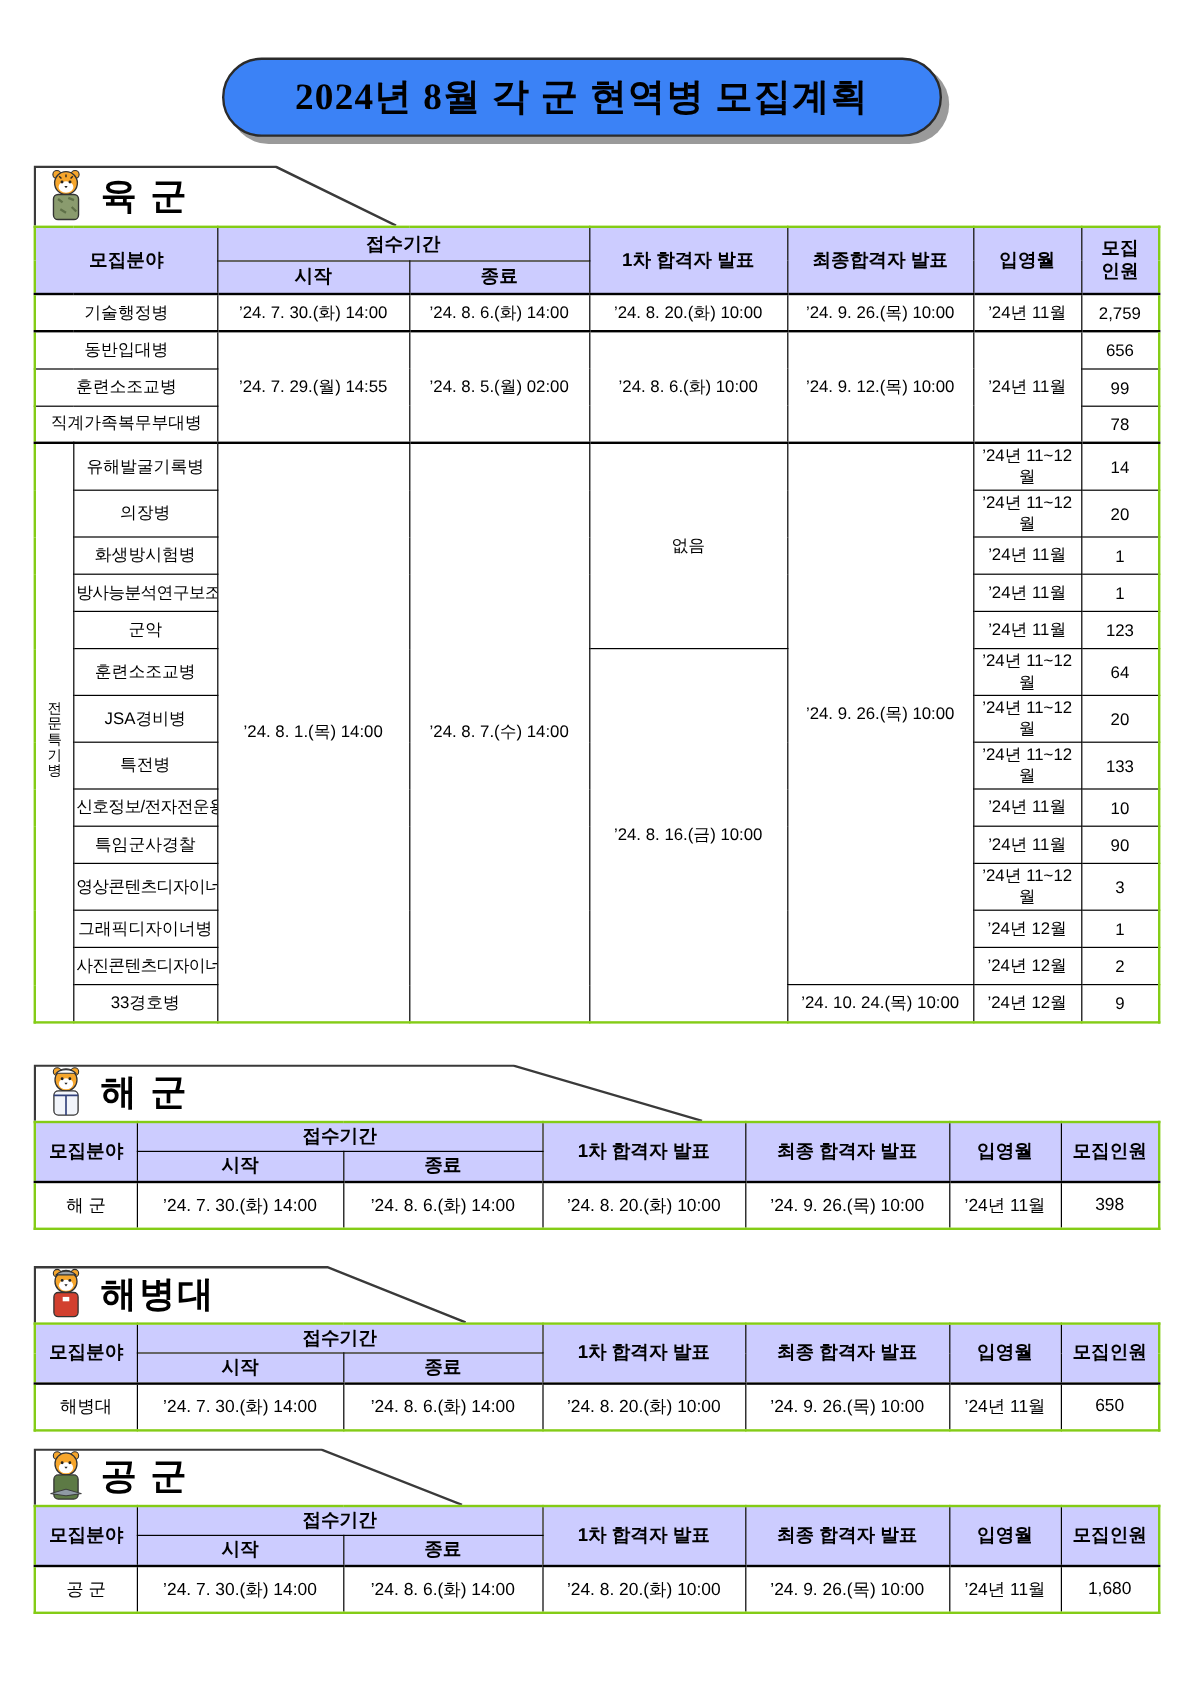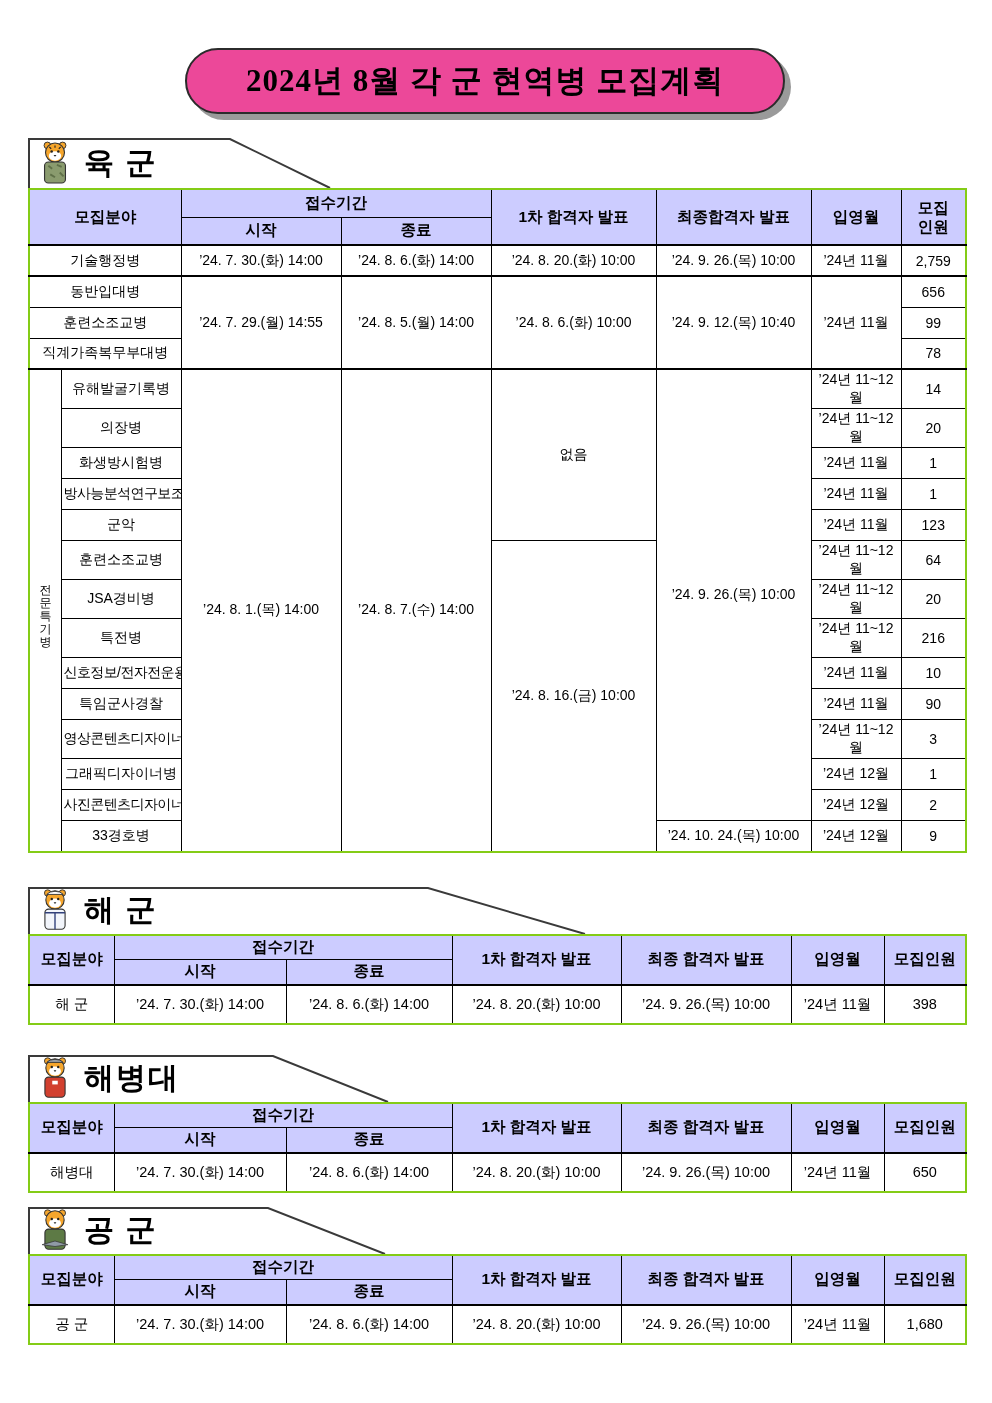--- a/index.html
+++ b/index.html
@@ -2,21 +2,21 @@
 <html><head>
 <meta charset="utf-8">
 <style>
   * { box-sizing: border-box; }
   html,body { margin:0; padding:0; background:#fff; }
   body { width:992px; height:1403px; font-family:"Liberation Sans", sans-serif; color:#000; position:relative; }
 
   
   .title-box {
     width:600px; height:66px; margin:48px 0 0 185px;
-    background:#ec4899; border:2px solid #2b2b2b; border-radius:33px;
+    background:#3b82f6; border:2px solid #2b2b2b; border-radius:33px;
     box-shadow:6px 6px 0 #9a9a9a;
     display:flex; align-items:center; justify-content:center;
   }
   .title-box h1 {
     margin:0; font-family:"Liberation Serif", serif;
     font-size:31px; font-weight:bold; letter-spacing:1px;
   }
 
   .section { width:937px; margin-left:28px; }
   .sec-head { position:relative; height:50px; }
@@ -130,23 +130,23 @@
         <td>’24. 8. 6.(화) 14:00</td>
         <td>’24. 8. 20.(화) 10:00</td>
         <td>’24. 9. 26.(목) 10:00</td>
         <td>’24년 11월</td>
         <td>2,759</td>
       </tr>
 
       <tr>
         <td colspan="2" class="namecell">동반입대병</td>
         <td rowspan="3" class="bb2">’24. 7. 29.(월) 14:55</td>
-        <td rowspan="3" class="bb2">’24. 8. 5.(월) 14:00</td>
+        <td rowspan="3" class="bb2">’24. 8. 5.(월) 02:00</td>
         <td rowspan="3" class="bb2">’24. 8. 6.(화) 10:00</td>
-        <td rowspan="3" class="bb2">’24. 9. 12.(목) 10:40</td>
+        <td rowspan="3" class="bb2">’24. 9. 12.(목) 10:00</td>
         <td rowspan="3" class="bb2">’24년 11월</td>
         <td>656</td>
       </tr>
       <tr>
         <td colspan="2" class="namecell">훈련소조교병</td>
         <td>99</td>
       </tr>
       <tr class="gsep">
         <td colspan="2" class="namecell">직계가족복무부대병</td>
         <td>78</td>
@@ -189,21 +189,21 @@
         <td>64</td>
       </tr>
       <tr>
         <td class="namecell">JSA경비병</td>
         <td>’24년 11~12월</td>
         <td>20</td>
       </tr>
       <tr>
         <td class="namecell">특전병</td>
         <td>’24년 11~12월</td>
-        <td>216</td>
+        <td>133</td>
       </tr>
       <tr>
         <td class="sq">신호정보/전자전운용병</td>
         <td>’24년 11월</td>
         <td>10</td>
       </tr>
       <tr>
         <td class="namecell">특임군사경찰</td>
         <td>’24년 11월</td>
         <td>90</td>

